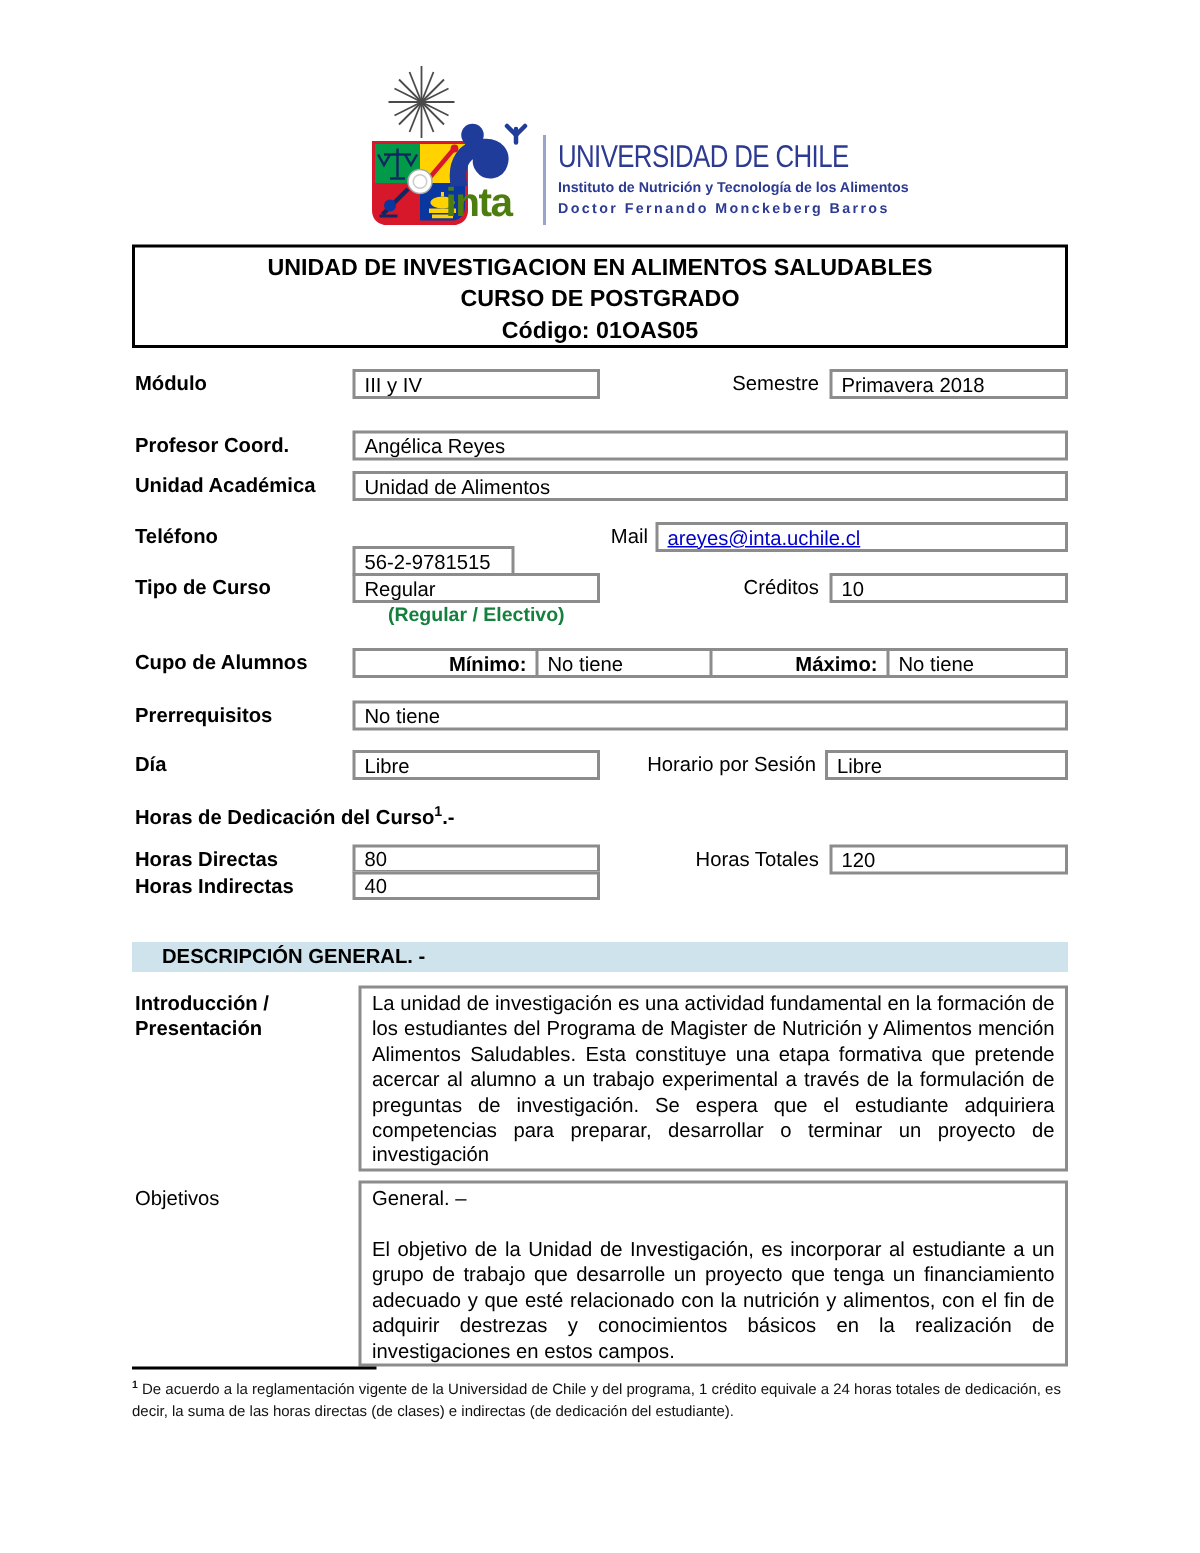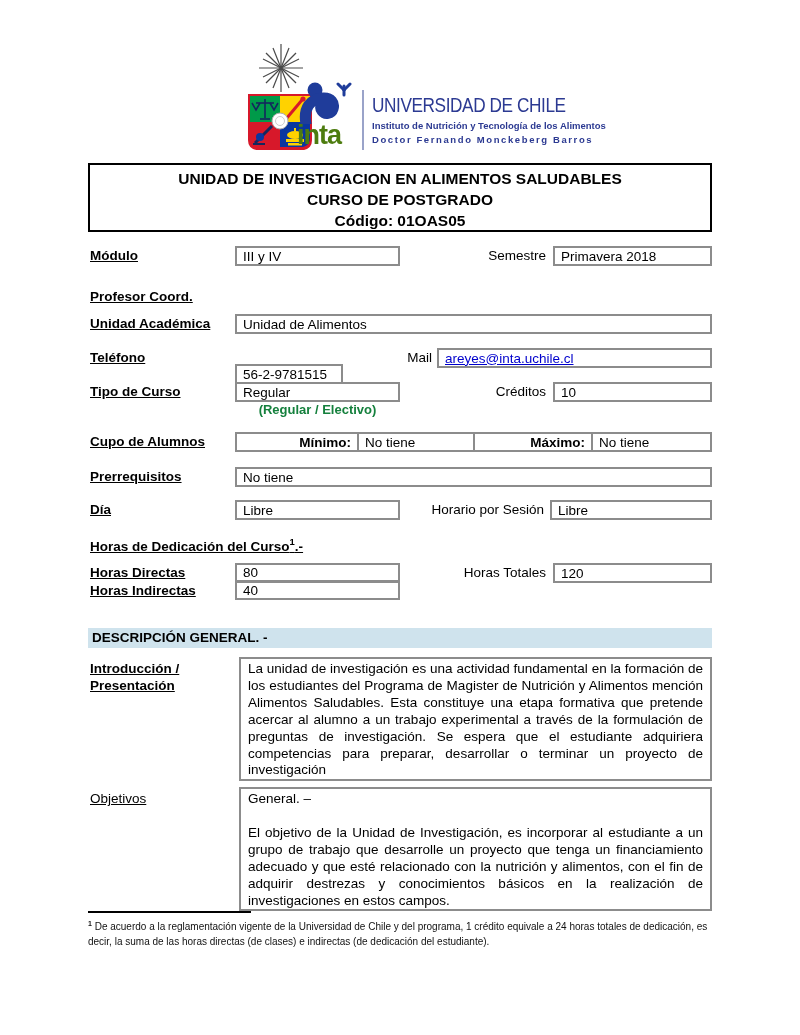--- a/index.html
+++ b/index.html
@@ -18,33 +18,33 @@
   .uni-sub1{position:absolute;left:372px;top:120px;font-size:9.5px;font-weight:bold;color:#2C3A92;white-space:nowrap;}
   .uni-sub2{position:absolute;left:372px;top:134px;font-size:9.5px;font-weight:bold;color:#2C3A92;
             letter-spacing:1.6px;white-space:nowrap;}
 
   
   .title-box{position:absolute;left:88px;top:163px;width:624px;height:69px;border:2px solid #000;
              box-sizing:border-box;text-align:center;font-weight:bold;font-size:15.5px;line-height:21px;
              padding-top:3px;}
 
   
-  .lbl{position:absolute;font-size:13.5px;font-weight:bold;white-space:nowrap;text-decoration:underline;}
+  .lbl{position:absolute;font-size:13.5px;font-weight:bold;white-space:nowrap;}
   .rlbl{position:absolute;font-size:13.5px;font-weight:normal;white-space:nowrap;text-align:right;}
   .vbox{position:absolute;border:2px solid #8C8C8C;background:#fff;box-sizing:border-box;
         height:20px;font-size:13.5px;display:flex;align-items:center;padding:0 6px;white-space:nowrap;overflow:hidden;}
   .hint{position:absolute;font-size:13px;font-weight:bold;color:#15803d;text-align:center;}
   .cupo{display:flex;padding:0;}
   .cupo .cell{display:flex;align-items:center;height:100%;box-sizing:border-box;padding:0 6px;}
   .cupo .c-lab{font-weight:bold;justify-content:flex-end;}
   .cupo .div-r{border-right:2px solid #8C8C8C;}
   a.mail{color:#0000CC;text-decoration:underline;}
 
   .section-bar{position:absolute;left:88px;top:628px;width:624px;height:20px;background:#CFE3ED;
-               font-size:13.5px;font-weight:bold;line-height:20px;padding-left:4px;box-sizing:border-box;}
+               font-size:13.5px;font-weight:bold;line-height:20px;padding-left:20px;box-sizing:border-box;}
 
   .pre-label{white-space:pre-line;line-height:17px;}
   .big-box{position:absolute;border:2px solid #8C8C8C;background:#fff;box-sizing:border-box;
            left:239px;width:473px;font-size:13.5px;line-height:16.9px;padding:2px 7px 0 7px;
            text-align:justify;}
 
   .foot-rule{position:absolute;left:88px;top:911px;width:163px;border-top:2px solid #000;}
   .footnote{position:absolute;left:88px;top:917px;width:630px;font-size:10px;line-height:14.5px;color:#111;}
   sup{font-size:70%;}
 </style>
@@ -124,20 +124,23 @@
   <div class="lbl" style="left:90px;top:248px">Módulo</div>
   <div class="vbox" style="left:235px;top:246px;width:165px">
     <span>III y IV</span>
     </div>
   <div class="rlbl" style="right:254px;top:248px">Semestre</div>
   <div class="vbox" style="left:553px;top:246px;width:159px">
     <span>Primavera 2018</span>
     </div>
 
   <div class="lbl" style="left:90px;top:289px">Profesor Coord.</div>
+  <div class="vbox" style="left:235px;top:287px;width:477px">
+    <span>Angélica Reyes</span>
+    </div>
 
   <div class="lbl" style="left:90px;top:316px">Unidad Académica</div>
   <div class="vbox" style="left:235px;top:314px;width:477px">
     <span>Unidad de Alimentos</span>
     </div>
 
   <div class="lbl" style="left:90px;top:350px">Teléfono</div>
   <div class="vbox" style="left:235px;top:364px;width:108px">
     <span>56-2-9781515</span>
     </div>

